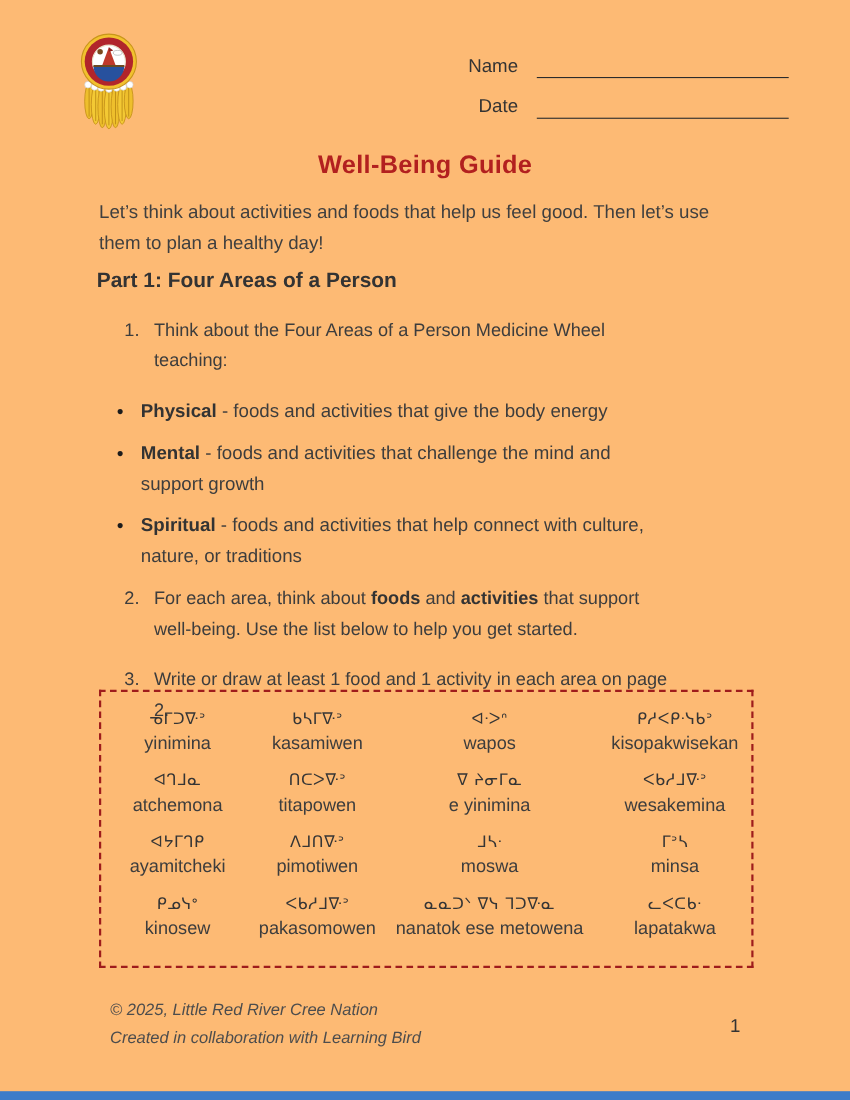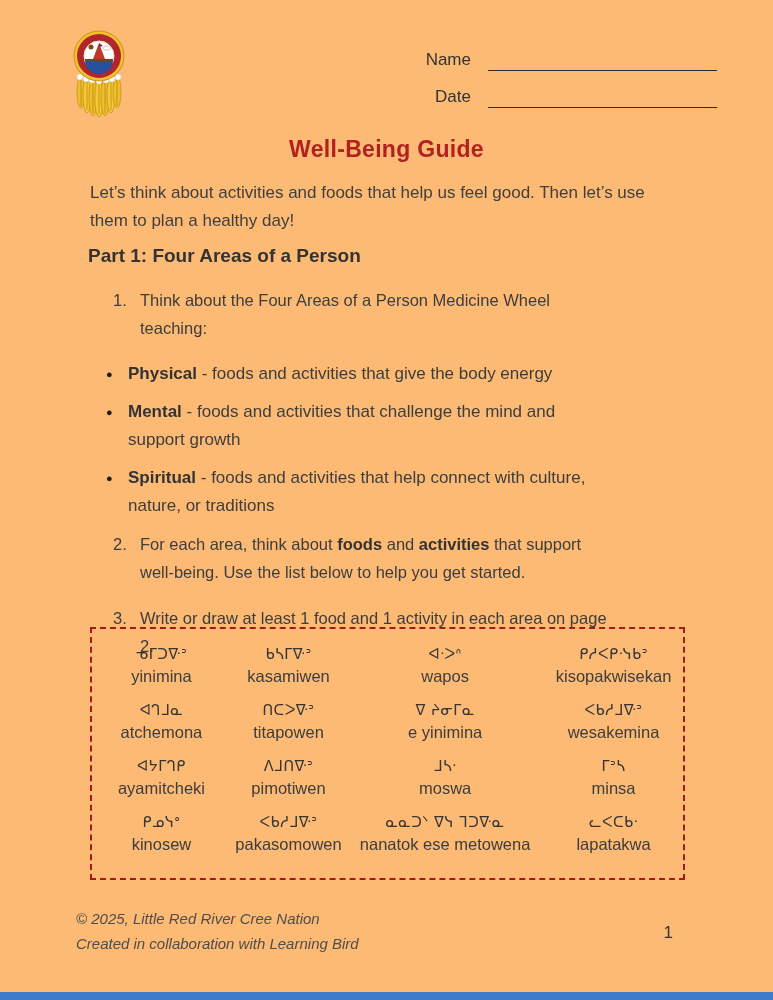--- a/index.html
+++ b/index.html
@@ -37,21 +37,21 @@
   .term { font-weight:700; color:#333; }
   .b { font-weight:700; color:#333; }
   
   .word-box { position:absolute; left:90px; top:627px; width:595px; height:253px;
               border:2px dashed #9e1c1c; padding-top:15px; }
   .word-grid { display:grid; grid-template-columns:23.5% 19.5% 33.5% 23.5%; row-gap:12px; }
   .cell { text-align:center; }
   .syl { font-family:"DejaVu Sans", sans-serif; font-size:14.5px; line-height:20px; color:#353535; letter-spacing:.5px; }
   .lat { font-size:16.5px; line-height:24px; color:#3d3d3d; }
   
-  .footer-copy { position:absolute; left:76px; top:906px; font-style:italic; font-size:15px; line-height:25px; color:#4d4d4d; }
+  .footer-copy { position:absolute; left:100px; top:906px; font-style:italic; font-size:15px; line-height:25px; color:#4d4d4d; }
   .page-num { position:absolute; right:100px; top:923px; font-size:17px; color:#333; }
   .bottom-bar { position:absolute; left:0; bottom:0; width:100%; height:8px; background:#3d7cc9; }
 </style>
 </head>
 <body>
 
 <div class="page">
 
   <div class="logo-wrap">
     <svg width="54" height="90" viewBox="0 0 54 86">

